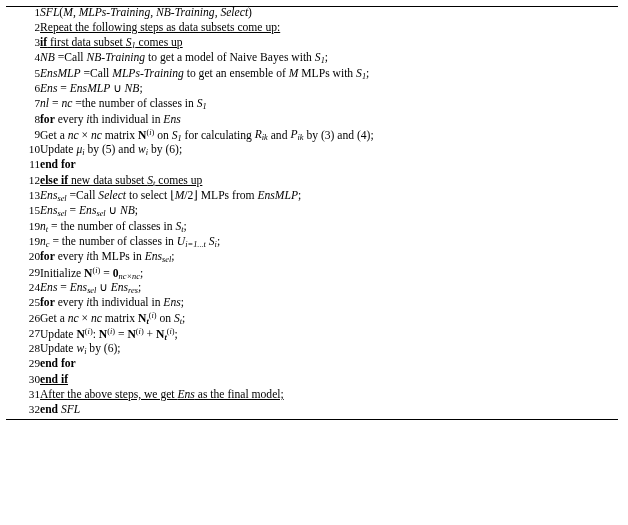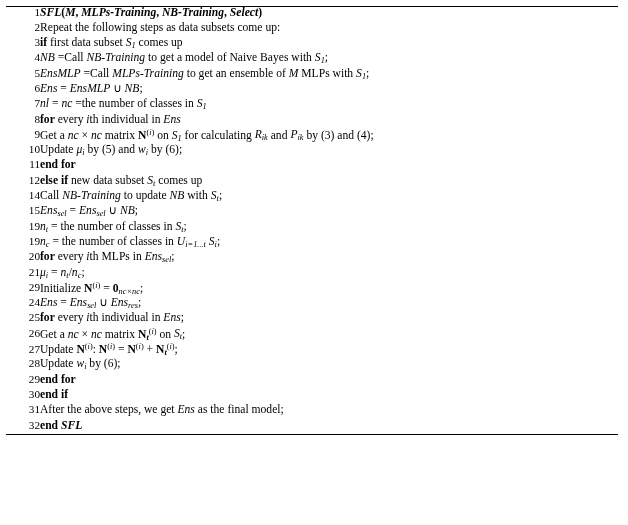--- a/index.html
+++ b/index.html
@@ -39,22 +39,22 @@
     font-size: 11.2px;
     color: #000;
     white-space: nowrap;
   }
   td.code {
     padding-left: 2px;
     white-space: nowrap;
     font-size: 11.6px;
   }
   tr.row { height: 15.3px; }
-  .ind0 { padding-left: 2px; font-weight: bold; }
-  .ind1 { padding-left: 14px; }
+  .ind0 { padding-left: 2px; }
+  .ind1 { padding-left: 14px; text-decoration: underline; }
   .ind2 { padding-left: 26px; font-family: Liberation Serif, serif; }
   .ind3 { padding-left: 38px; margin-top: 16px; }
   i, .it { font-style: italic; }
   sub {
     font-size: 72%;
     vertical-align: -0.28em;
     font-style: italic;
   }
   sup {
     font-size: 72%;
@@ -109,42 +109,38 @@
         </tr>
         <tr class="row">
           <td class="lineno">11</td>
           <td class="code ind2"><b>end for</b></td>
         </tr>
         <tr class="row">
           <td class="lineno">12</td>
           <td class="code ind1"><b>else if</b> new data subset <i>S<sub>t</sub></i> comes up</td>
         </tr>
         <tr class="row">
-          <td class="lineno">14</td>
-          <td class="code ind2">Call <i>NB-Training</i> to update <i>NB</i> with <i>S<sub>t</sub></i>;</td>
+          <td class="lineno">13</td>
+          <td class="code ind2"><i>Ens<sub>sel</sub></i> =Call <i>Select</i> to select ⌊<i>M</i>/2⌋ MLPs from <i>EnsMLP</i>;</td>
         </tr>
         <tr class="row">
           <td class="lineno">15</td>
           <td class="code ind2"><i>Ens<sub>sel</sub></i> = <i>Ens<sub>sel</sub></i> ∪ <i>NB</i>;</td>
         </tr>
         <tr class="row">
           <td class="lineno">19</td>
           <td class="code ind2"><i>n<sub>t</sub></i> = the number of classes in <i>S<sub>t</sub></i>;</td>
         </tr>
         <tr class="row">
           <td class="lineno">19</td>
           <td class="code ind2"><i>n<sub>c</sub></i> = the number of classes in <i>U<sub>i</sub></i><sub>=1...<i>t</i></sub> <i>S<sub>i</sub></i>;</td>
         </tr>
         <tr class="row">
           <td class="lineno">20</td>
           <td class="code ind2"><b>for</b> every <i>i</i>th MLPs in <i>Ens<sub>sel</sub></i>;</td>
-        </tr>
-        <tr class="row">
-          <td class="lineno">21</td>
-          <td class="code ind3"><i>μ<sub>i</sub></i> = <i>n<sub>t</sub></i>/<i>n<sub>c</sub></i>;</td>
         </tr>
         <tr class="row">
           <td class="lineno">29</td>
           <td class="code ind3">Initialize <b>N</b><sup>(<i>i</i>)</sup> = <b>0</b><sub><i>nc</i>×<i>nc</i></sub>;</td>
         </tr>
         <tr class="row">
           <td class="lineno">24</td>
           <td class="code ind2"><i>Ens</i> = <i>Ens<sub>sel</sub></i> ∪ <i>Ens<sub>res</sub></i>;</td>
         </tr>
         <tr class="row">

